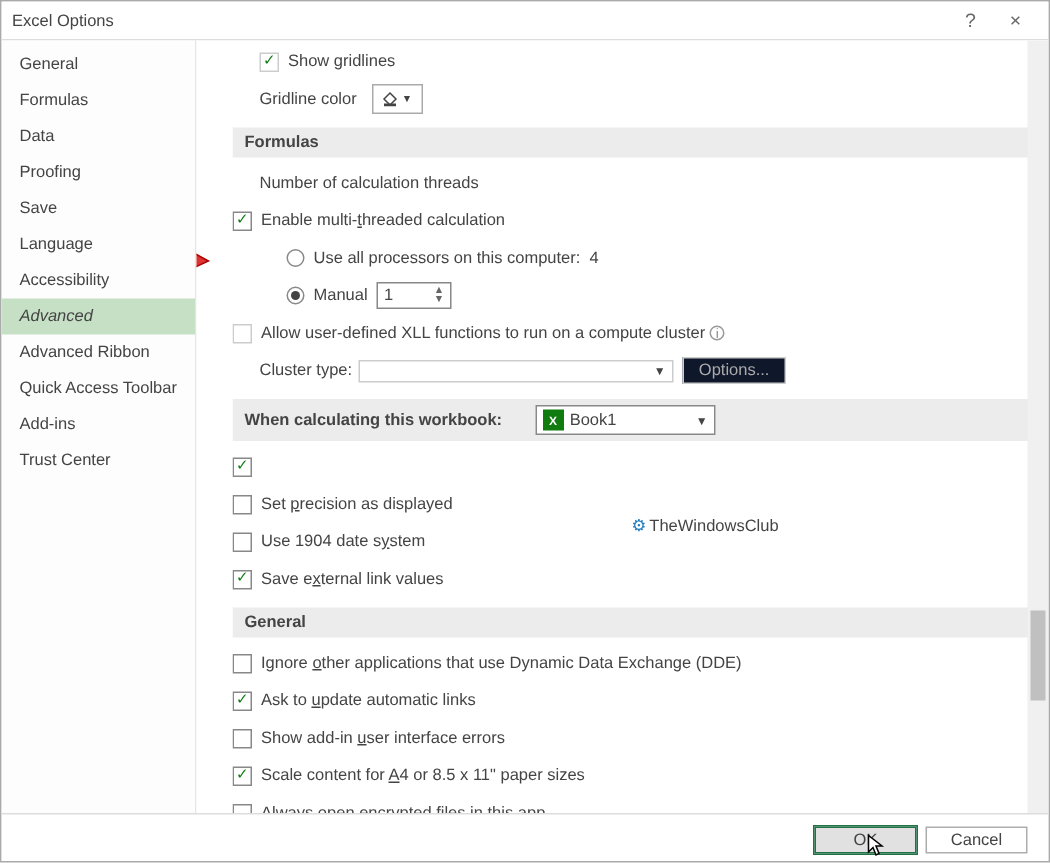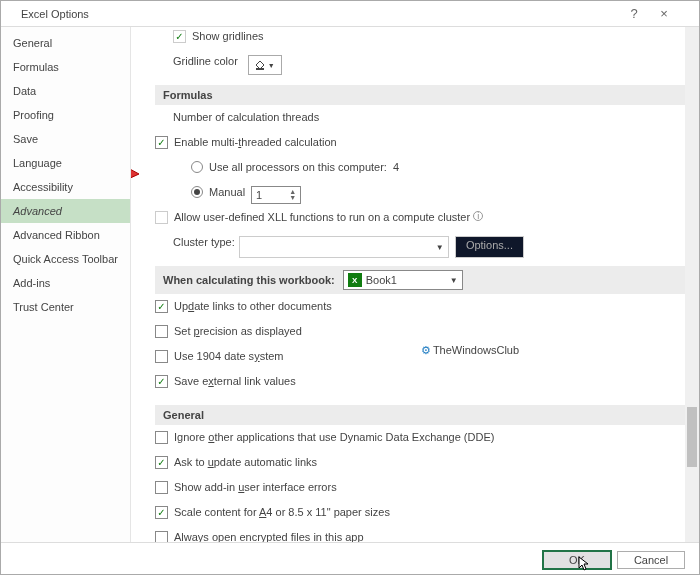--- a/index.html
+++ b/index.html
@@ -1,26 +1,26 @@
 <!DOCTYPE html>
 <html><head>
 <meta charset="utf-8">
 <style>
 * { box-sizing: border-box; margin: 0; padding: 0; font-family: "Segoe UI", Tahoma, sans-serif; font-size: 11px; color: #444; }
 body { background: #fff; width: 700px; height: 575px; overflow: hidden; border: 1px solid #aaa; position: relative; }
-.titlebar { height: 26px; background: #fff; border-bottom: 1px solid #ddd; display: flex; align-items: center; padding: 0 20px; }
+.titlebar { height: 26px; background: #fff; border-bottom: 1px solid #ddd; display: flex; align-items: center; padding: 0 7px; }
 .titlebar .title { flex: 1; font-size: 11px; color: #444; }
 .titlebar .q, .titlebar .x { width: 30px; text-align: center; font-size: 13px; color: #666; cursor: default; }
 .main { display: flex; height: 515px; }
 .sidebar { width: 130px; background: #fdfdfd; border-right: 1px solid #e5e5e5; padding-top: 4px; }
 .side-item { padding: 6px 12px; font-size: 11px; color: #444; cursor: default; }
 .side-item.sel { background: #c6e0c6; font-style: italic; }
 .content { flex: 1; overflow: hidden; position: relative; background: #fff; padding: 0 8px 0 24px; }
 .scroll { height: 100%; overflow: hidden; }
-.row { display: flex; min-height: 22px; margin: 3px 0; }
+.row { display: flex; align-items: center; min-height: 22px; margin: 3px 0; }
 .indent1 { padding-left: 18px; }
 .indent2 { padding-left: 36px; }
 .chk { width: 13px; height: 13px; border: 1px solid #888; margin-right: 6px; display: inline-flex; align-items: center; justify-content: center; background: #fff; flex: none; }
 .chk.c::after { content: "✓"; font-size: 10px; color: #107c10; line-height: 1; }
 .rdo { width: 12px; height: 12px; border: 1px solid #888; border-radius: 50%; margin-right: 6px; display: inline-flex; align-items: center; justify-content: center; background: #fff; flex: none; }
 .rdo.on::after { content: ""; width: 6px; height: 6px; background: #444; border-radius: 50%; }
 .section { background: #ececec; padding: 4px 8px; font-weight: bold; margin: 8px 0 6px 0; width: 100%; color: #444; }
 .dis { color: #aaa; }
 .dis .chk { border-color: #ccc; }
 .spin { width: 50px; height: 18px; border: 1px solid #888; padding: 1px 4px; display: inline-flex; align-items: center; justify-content: space-between; margin-left: 6px; background: #fff; }
@@ -118,31 +118,30 @@
           <span>Allow user-defined XLL functions to run on a compute cluster</span>
           <span class="info-icon">i</span>
         </div>
       <div class="row indent1 dis"><span class="lbl">Cluster type:</span>
         <span class="combo" style="width:210px;justify-content:flex-end;border-color:#ccc;">
             <span class="drop">▼</span>
           </span>
         &nbsp;&nbsp;<span class="btn dis">Options...</span>
       </div>
 
-      <div class="section" style="display:flex;align-items:center;gap:8px;">
+      <div class="section" style="display:flex;align-items:center;gap:22px;">
         <span>When calculating this workbook:</span>
         <span class="combo" style="background:#fff;font-weight:normal;min-width:120px;">
           <span class="xlicon">X</span>
             <span>Book1</span>
             <span class="drop" style="margin-left:auto">▼</span>
         </span>
       </div>
       <div class="row">
           <span class="chk c"></span>
-          <span>Up<u>d</u>ate links to other documents</span>
         </div>
       <div class="row">
           <span class="chk"></span>
           <span>Set <u>p</u>recision as displayed</span>
         </div>
       <div class="row">
           <span class="chk"></span>
           <span>Use 1904 date s<u>y</u>stem</span>
         </div>
       <div class="row">

